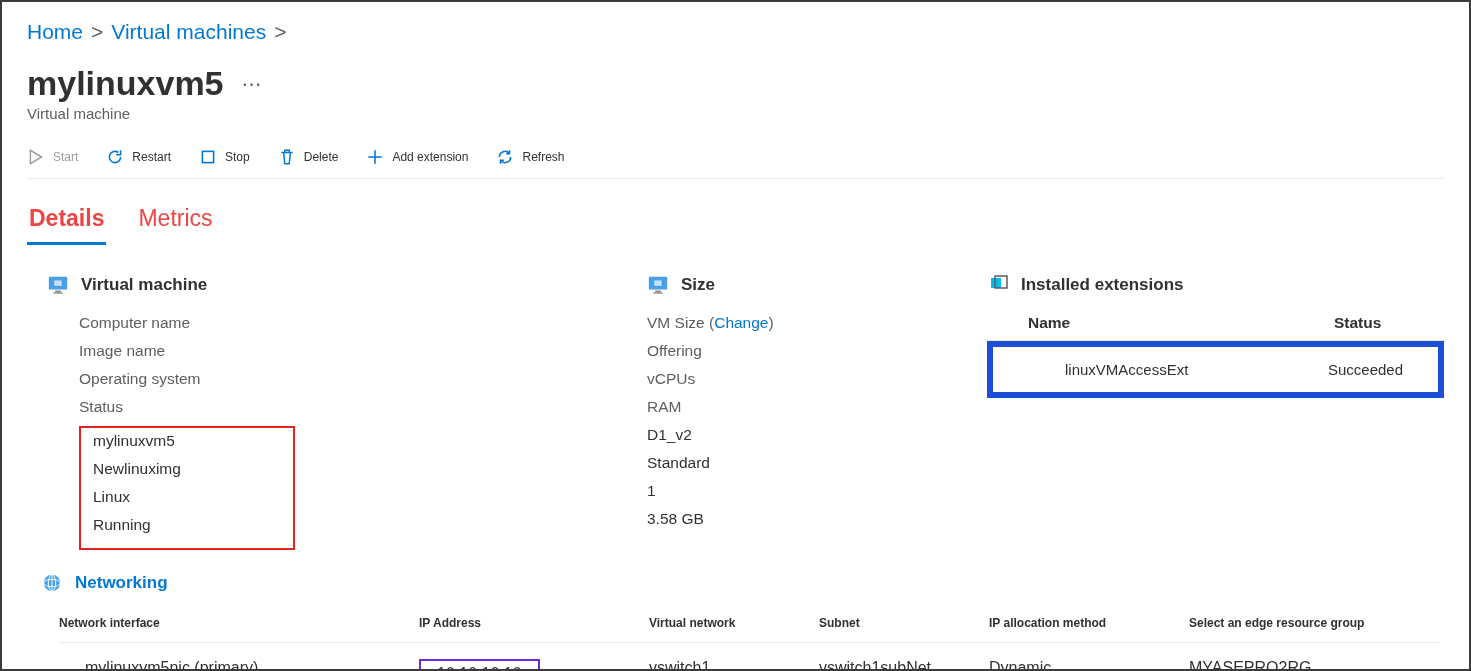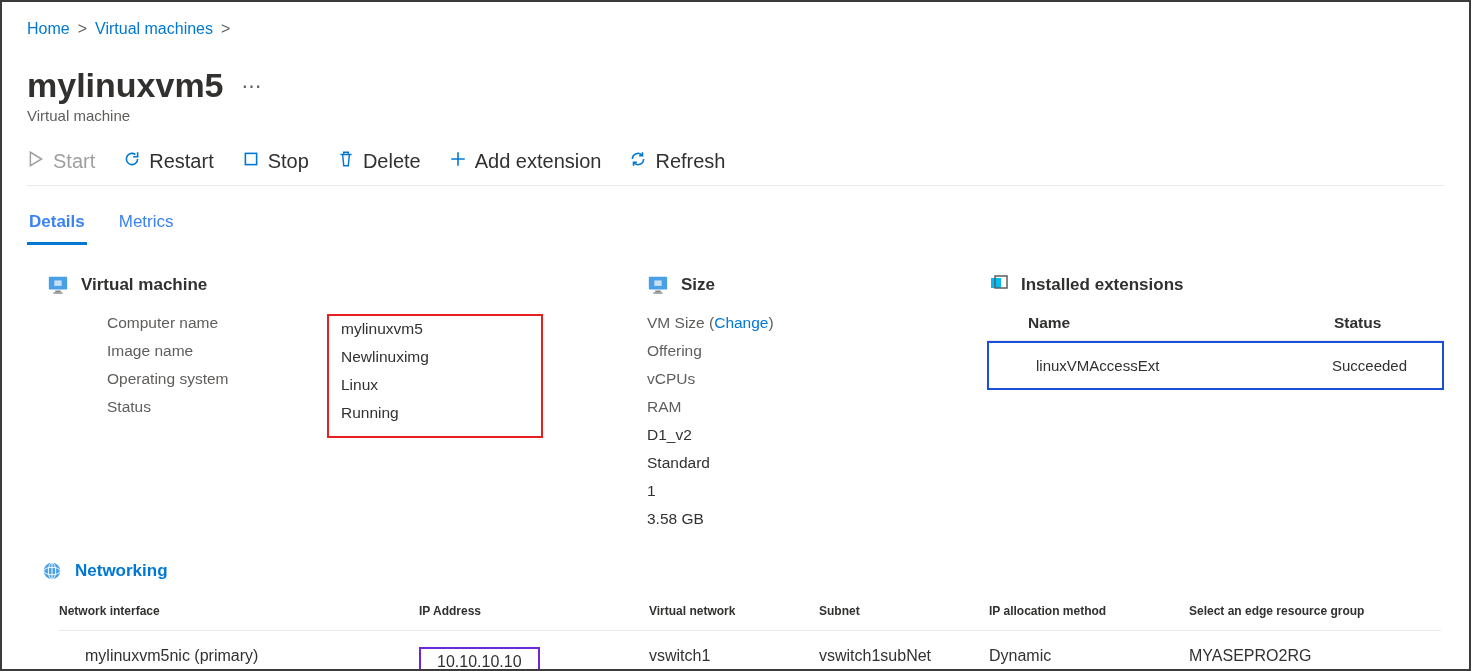--- a/index.html
+++ b/index.html
@@ -7,32 +7,32 @@
     font-family: "Segoe UI", -apple-system, BlinkMacSystemFont, sans-serif;
     font-size: 15px;
     color: #323130;
     background: #fff;
     border: 2px solid #3b3b3b;
     width: 1471px;
     height: 671px;
     padding: 18px 25px;
   }
   a { color: #0078d4; text-decoration: none; }
-  .breadcrumb { font-size: 16px; display: flex; align-items: center; gap: 8px; margin-bottom: 28px; }
+  .breadcrumb { font-size: 21px; display: flex; align-items: center; gap: 8px; margin-bottom: 20px; }
   .breadcrumb .sep { color: #605e5c; }
   .page-title-row { display: flex; align-items: center; gap: 18px; }
   .page-title { font-size: 34px; font-weight: 600; }
   .ellipsis { color: #605e5c; font-size: 20px; letter-spacing: 2px; cursor: pointer; }
   .subtitle { color: #605e5c; font-size: 15px; margin-top: 2px; margin-bottom: 18px; }
   .toolbar { display: flex; align-items: center; gap: 28px; padding: 8px 0 12px 0; border-bottom: 1px solid #edebe9; }
-  .toolbar-item { display: flex; gap: 8px; cursor: pointer; font-size: 20px; color: #323130; }
+  .toolbar-item { display: flex; align-items: center; gap: 8px; cursor: pointer; font-size: 12px; color: #323130; }
   .toolbar-item.disabled { color: #a19f9d; cursor: default; }
   .toolbar-item svg { width: 18px; height: 18px; }
   .tabs { display: flex; gap: 30px; margin-top: 20px; border-bottom: 1px solid transparent; }
-  .tab { padding: 6px 2px 10px 2px; font-size: 17px; cursor: pointer; color: #3b82f6; }
+  .tab { padding: 6px 2px 10px 2px; font-size: 23px; cursor: pointer; color: #ef4444; }
   .tab.active { font-weight: 600; border-bottom: 3px solid #0078d4; }
   .content { margin-top: 28px; display: flex; gap: 40px; padding-left: 20px; }
   .col { }
   .col-left { width: 560px; }
   .col-mid { width: 300px; }
   .col-right { flex: 1; }
   .section-head { display: flex; align-items: center; gap: 12px; font-weight: 700; font-size: 17px; margin-bottom: 18px; }
   .section-head.networking a { color: #0078d4; font-weight: 700; text-align: center; }
   .icon-box { width: 22px; height: 22px; display: flex; align-items: center; justify-content: center; }
   .kv-row { display: flex; margin-bottom: 10px; }
@@ -44,21 +44,21 @@
   .ext-head { display: flex; border-bottom: 1px solid #edebe9; padding-bottom: 8px; font-size: 15.5px; font-weight:600; color: #323130; }
   .ext-row { display: flex; padding: 14px 0; }
   .ext-name { flex: 1; margin-left: 41px; }
   .ext-status { width: 110px; text-align: left; }
   .net-table { margin-top: 22px; padding-left: 18px; width: 1400px; }
   .net-head, .net-row { display: grid; grid-template-columns: 360px 230px 170px 170px 200px 290px; }
   .net-head { font-weight: 600; border-bottom: 1px solid #edebe9; padding-bottom: 12px; font-size: 12px; }
   .net-row { padding-top: 16px; font-size: 16px; }
   .hl-red-box { border: 2px solid #6d28d9; padding: 4px 16px; display: inline-block; }
   .vm-values-box { border: 2px solid #e62020; padding: 4px 0 4px 12px; width: 216px; }
-  .ext-hl { border: 2px solid #1d4ed8; }
+  .ext-hl { border: 6px solid #1d4ed8; padding-left: 25px; }
   .networking-section { margin-top: 22px; padding-left: 14px; }
   .vm-icon { width:22px; height:22px; }
 </style>
 </head>
 <body>
 
 <div class="breadcrumb">
   <a href="#">Home</a>
   <span class="sep">&gt;</span>
   <a href="#">Virtual machines</a>
@@ -124,21 +124,21 @@
       <span class="icon-box">
         <svg class="vm-icon" viewBox="0 0 24 24">
             <rect x="2" y="3" width="20" height="14" rx="1" fill="#4aa0e6"></rect>
             <rect x="9" y="18" width="6" height="2" fill="#8a8886"></rect>
             <rect x="7" y="20" width="10" height="1.5" fill="#8a8886"></rect>
             <rect x="8" y="7" width="8" height="6" fill="#c7e0f4"></rect>
           </svg>
       </span>
       <span>Virtual machine</span>
     </div>
-    <div style="display:flex; margin-left:60px;">
+    <div style="display:flex; margin-left:32px;flex-direction:column;">
       <div style="width:220px;">
         <div class="kv-row">
             <span class="kv-label">Computer name</span>
           </div>
         <div class="kv-row">
             <span class="kv-label">Image name</span>
           </div>
         <div class="kv-row">
             <span class="kv-label">Operating system</span>
           </div>

